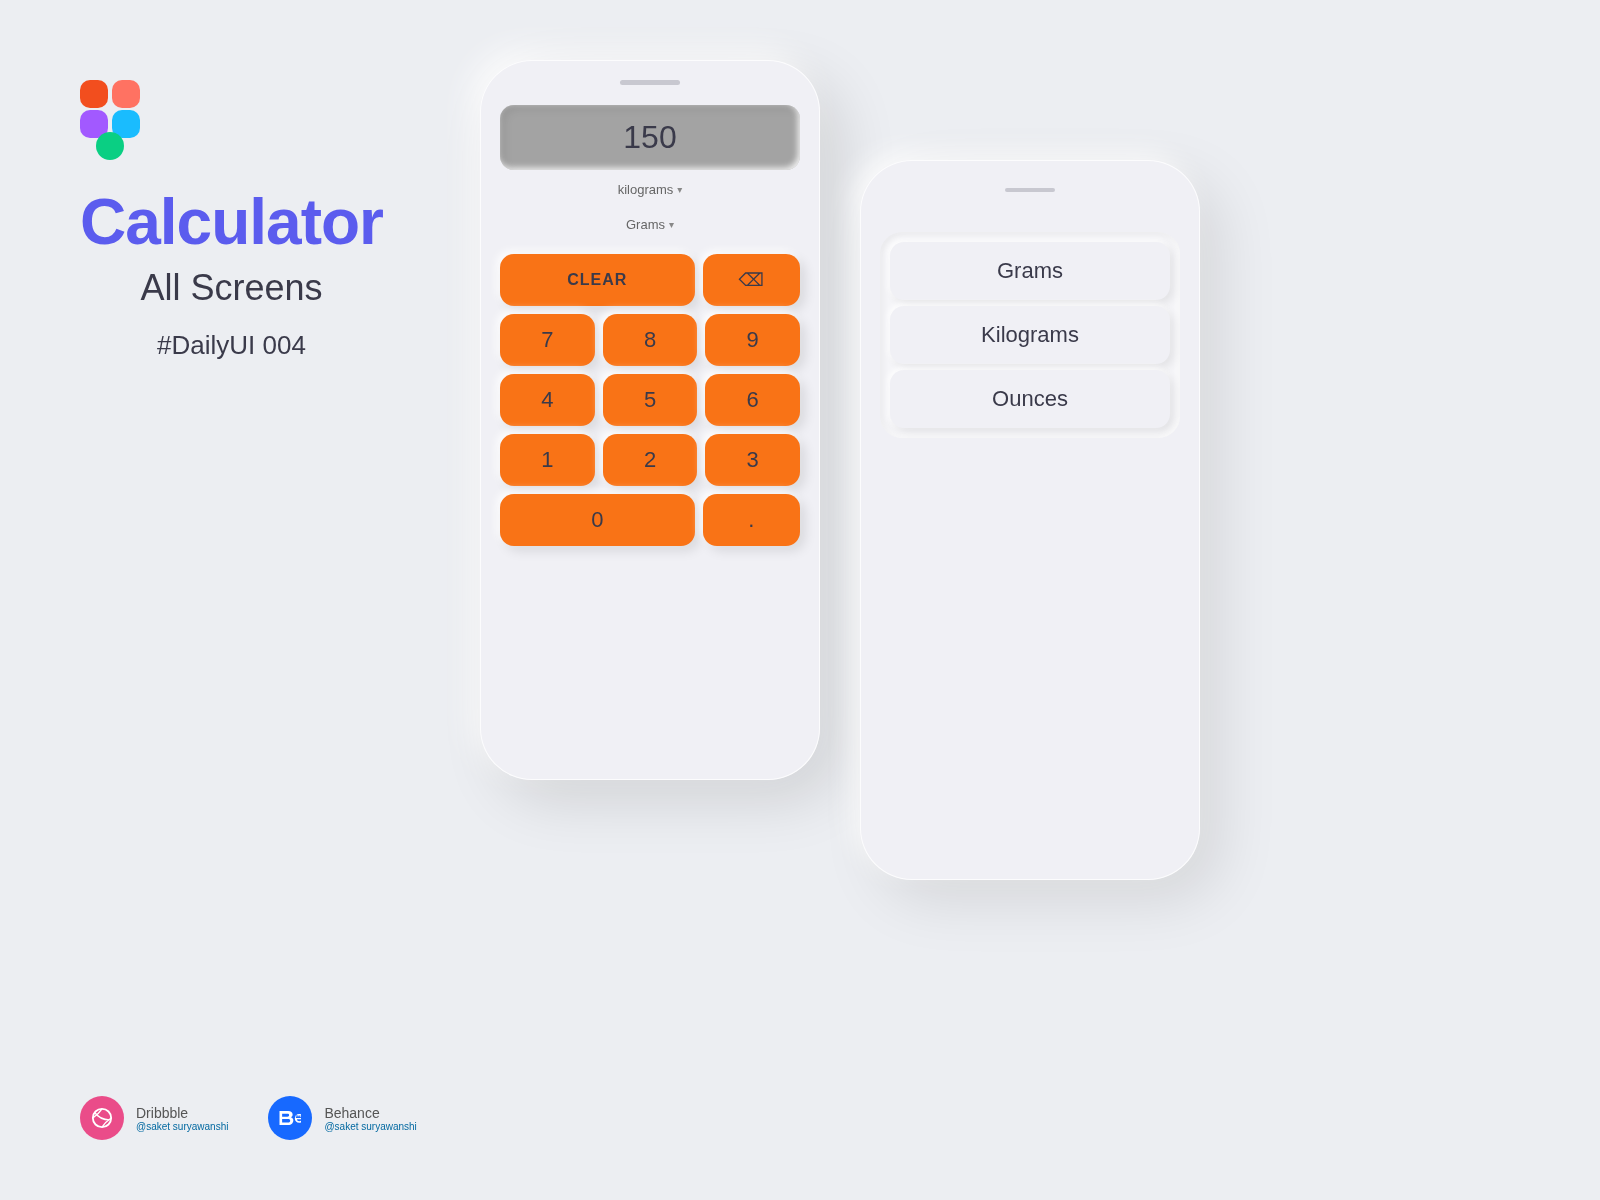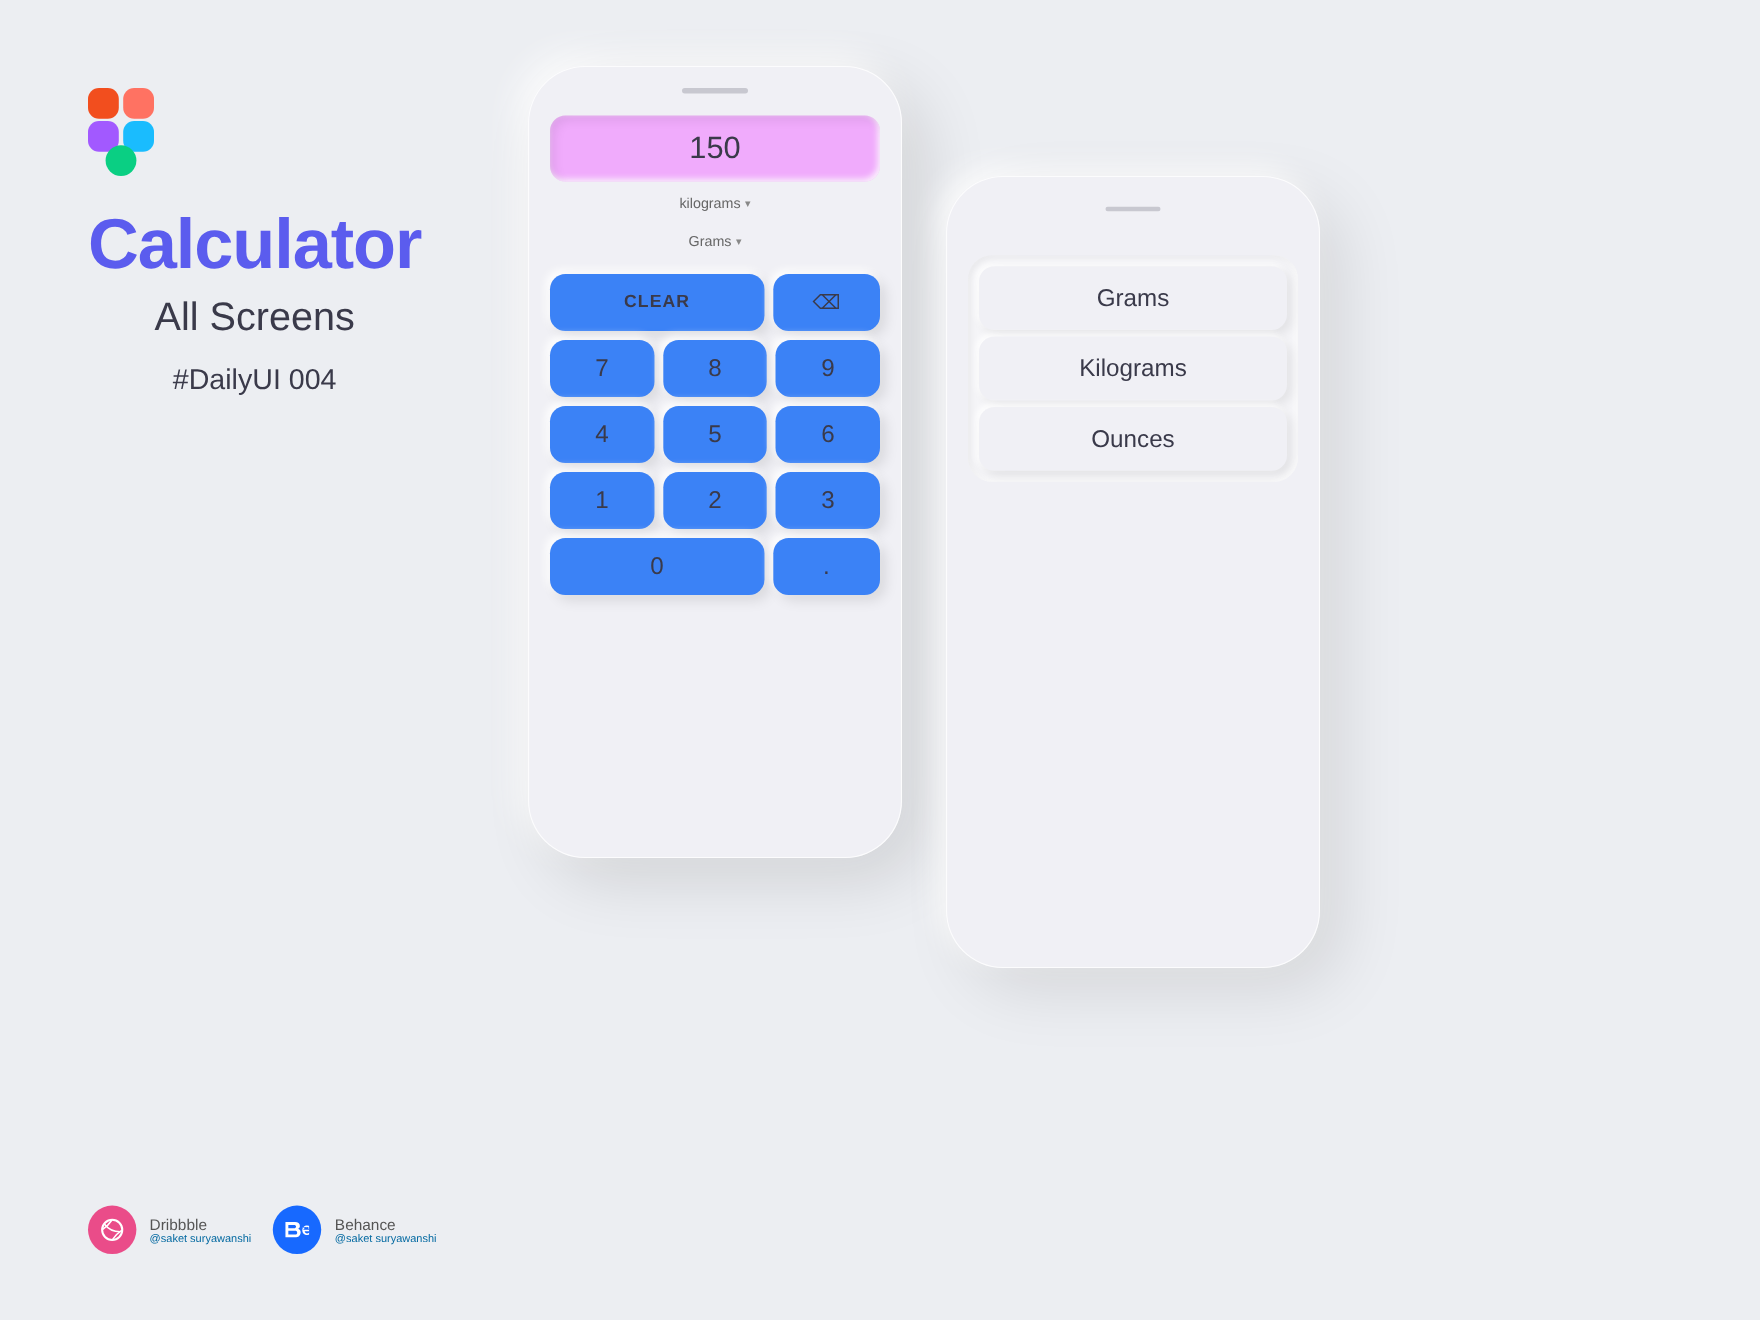--- a/index.html
+++ b/index.html
@@ -47,21 +47,21 @@
       color: #3a3a4a;
       margin-top: 21px;
     }
 
     
     .social-area {
       position: absolute;
       bottom: 60px;
       left: 80px;
       display: flex;
-      gap: 20px;
+      gap: 40px;
       align-items: flex-start;
     }
     .social-item {
       display: flex;
       align-items: center;
       gap: 12px;
     }
     .social-icon {
       width: 44px;
       height: 44px;
@@ -104,25 +104,25 @@
       margin-bottom: 20px;
     }
 
     
     .calc-input-wrapper {
       width: 100%;
       margin-bottom: 6px;
     }
     .calc-input-box {
       width: 100%;
-      background: #f0abfc;
+      background: #a3a3a3;
       border-radius: 14px;
       padding: 14px 18px;
       text-align: center;
-      font-size: 28px;
+      font-size: 32px;
       font-weight: 400;
       color: #3a3a4a;
       box-shadow:
         inset 4px 4px 10px rgba(0,0,0,0.08),
         inset -2px -2px 6px rgba(255,255,255,0.9);
       border: none;
       outline: none;
     }
     .unit-selector {
       display: flex;
@@ -147,21 +147,21 @@
       gap: 8px;
       margin-top: 8px;
     }
     .keypad-row {
       display: flex;
       gap: 8px;
     }
     .key {
       flex: 1;
       height: 52px;
-      background: #3b82f6;
+      background: #f97316;
       border-radius: 14px;
       display: flex;
       align-items: center;
       justify-content: center;
       font-size: 22px;
       color: #3a3a4a;
       cursor: pointer;
       box-shadow:
         5px 5px 12px rgba(0,0,0,0.1),
         -3px -3px 8px rgba(255,255,255,0.95);

